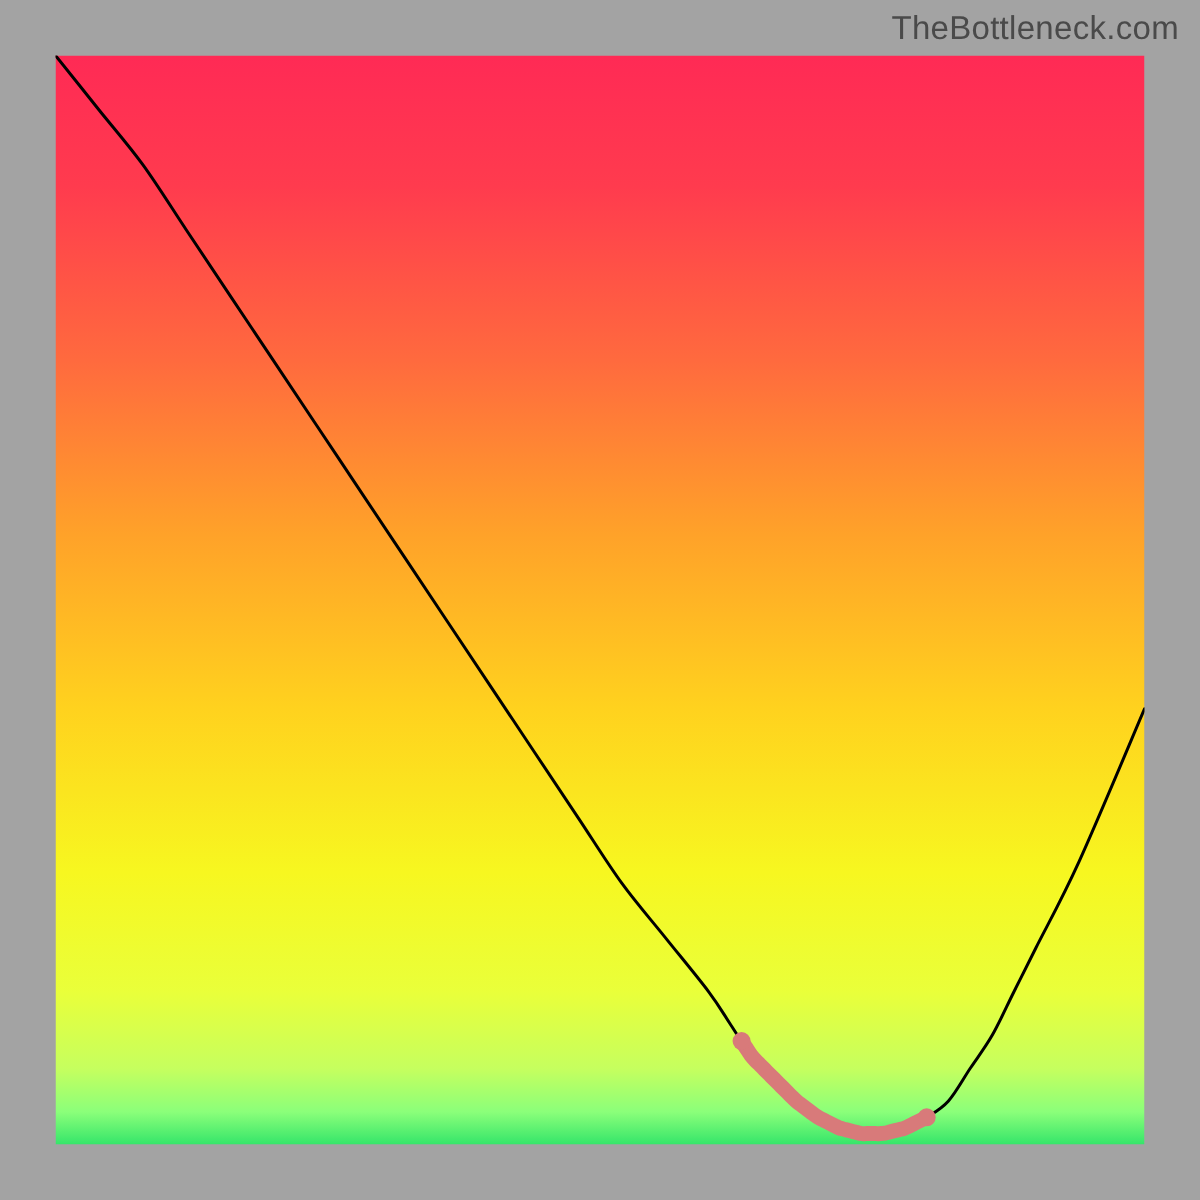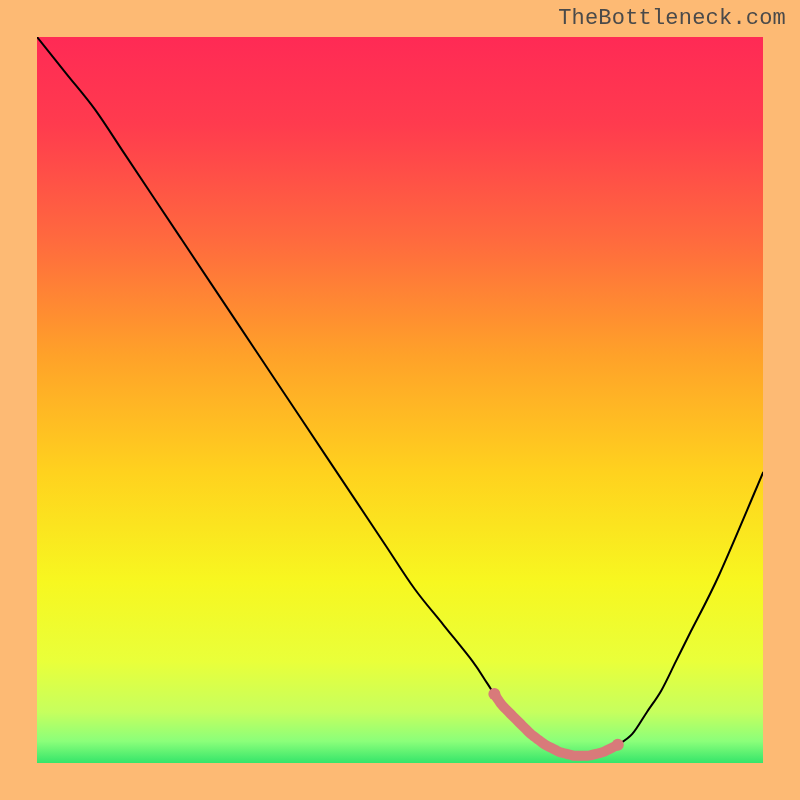--- a/index.html
+++ b/index.html
@@ -8,22 +8,21 @@
     width: 800px;
     height: 800px;
     background: #000000;
     font-family: Arial, Helvetica, sans-serif;
     overflow: hidden;
   }
   .frame {
     position: relative;
     width: 800px;
     height: 800px;
-    background: #fdba74;
-    font-family: Liberation Mono, monospace;
+    background: #a3a3a3;
   }
   .watermark {
     position: absolute;
     top: 6px;
     right: 14px;
     color: #4a4a4a;
     font-size: 22px;
     font-weight: 500;
     letter-spacing: 0.2px;
     user-select: none;

